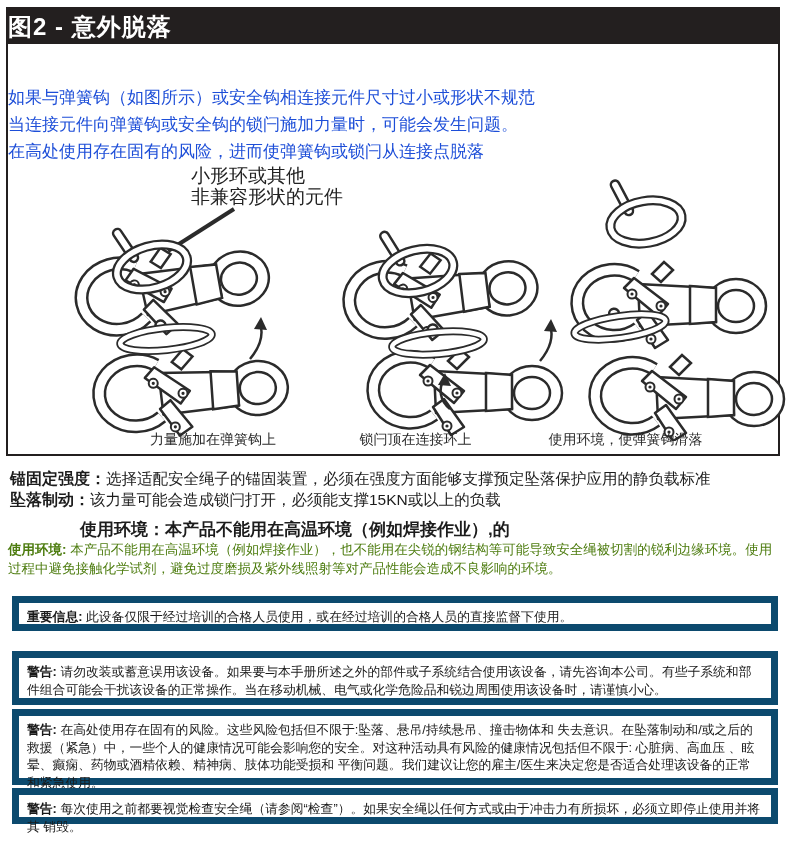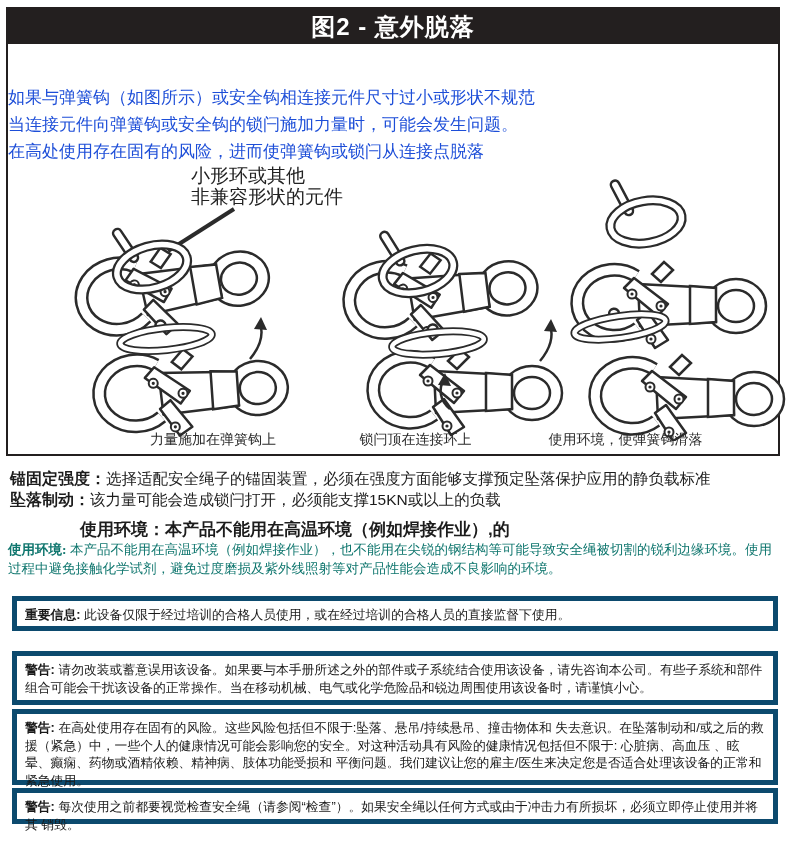--- a/index.html
+++ b/index.html
@@ -2,41 +2,41 @@
 <html><head>
 <meta charset="utf-8">
 <style>
   html,body{margin:0;padding:0;background:#ffffff;width:790px;height:851px;overflow:hidden;
     font-family:"Liberation Sans","DejaVu Sans",sans-serif;color:#1c1c1c;}
   .page{position:relative;width:790px;height:851px;background:#fff;}
 
   
   .figure-box{position:absolute;left:6px;top:7px;width:774px;height:449px;
     border:2px solid #231f1f;box-sizing:border-box;background:#fff;}
-  .figure-header{height:35px;background:#231f1f;display:flex;align-items:center;justify-content:center;}
+  .figure-header{height:35px;background:#231f1f;display:flex;align-items:center;}
   .figure-header span{color:#fff;font-size:24px;font-weight:bold;letter-spacing:1px;}
   .figure-intro{margin-top:40px;text-align:left;font-size:17px;line-height:27px;color:#1d4ed8;}
   .annotation{position:absolute;left:183px;top:158px;font-size:19px;line-height:21px;color:#222;font-family:Liberation Mono, monospace;}
   .cell{position:absolute;}
   .caption{position:absolute;top:422px;font-size:14px;color:#2a2a2a;text-align:center;}
   .cap1{left:90px;width:230px;}
   .cap2{left:320px;width:175px;}
   .cap3{left:505px;width:225px;}
 
   
   .anchor-section{position:absolute;left:10px;top:468px;width:772px;font-size:15.5px;line-height:21px;}
   .anchor-section b{font-weight:bold;font-size:16px;}
   .anchor-env{margin-top:9px;margin-left:70px;font-weight:bold;font-size:17px;}
 
   
-  .env-paragraph{position:absolute;left:8px;top:540px;width:774px;font-size:13.5px;line-height:19px;color:#0f766e;font-family:Liberation Serif, serif;}
+  .env-paragraph{position:absolute;left:8px;top:540px;width:774px;font-size:13.5px;line-height:19px;color:#4d7c0f;}
   .env-paragraph b{font-size:13.5px;}
 
   
-  .notice{position:absolute;left:12px;width:766px;border:5px solid #0c4a6e;box-sizing:border-box;
+  .notice{position:absolute;left:12px;width:766px;border:7px solid #0c4a6e;box-sizing:border-box;
     padding:5px 8px;font-size:12.8px;line-height:17.5px;color:#191919;background:#fff;}
   .notice b{font-weight:bold;}
   .nb1{top:596px;height:35px;}
   .nb2{top:651px;height:54px;}
   .nb3{top:709px;height:76px;}
   .nb4{top:788px;height:36px;}
 </style>
 </head>
 <body>
 

